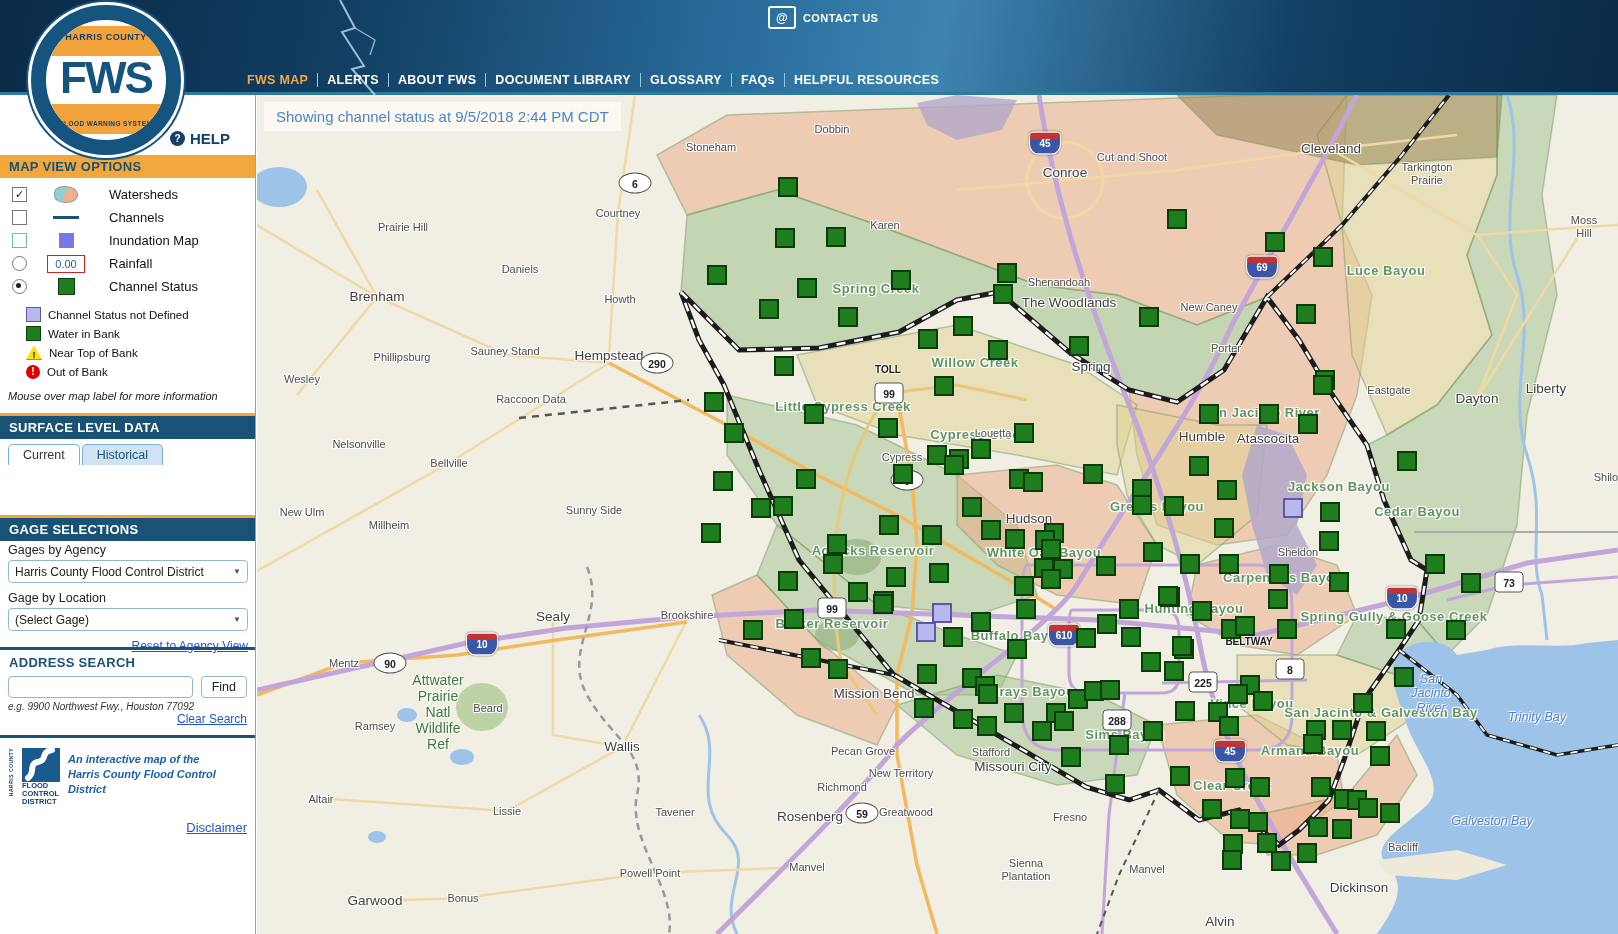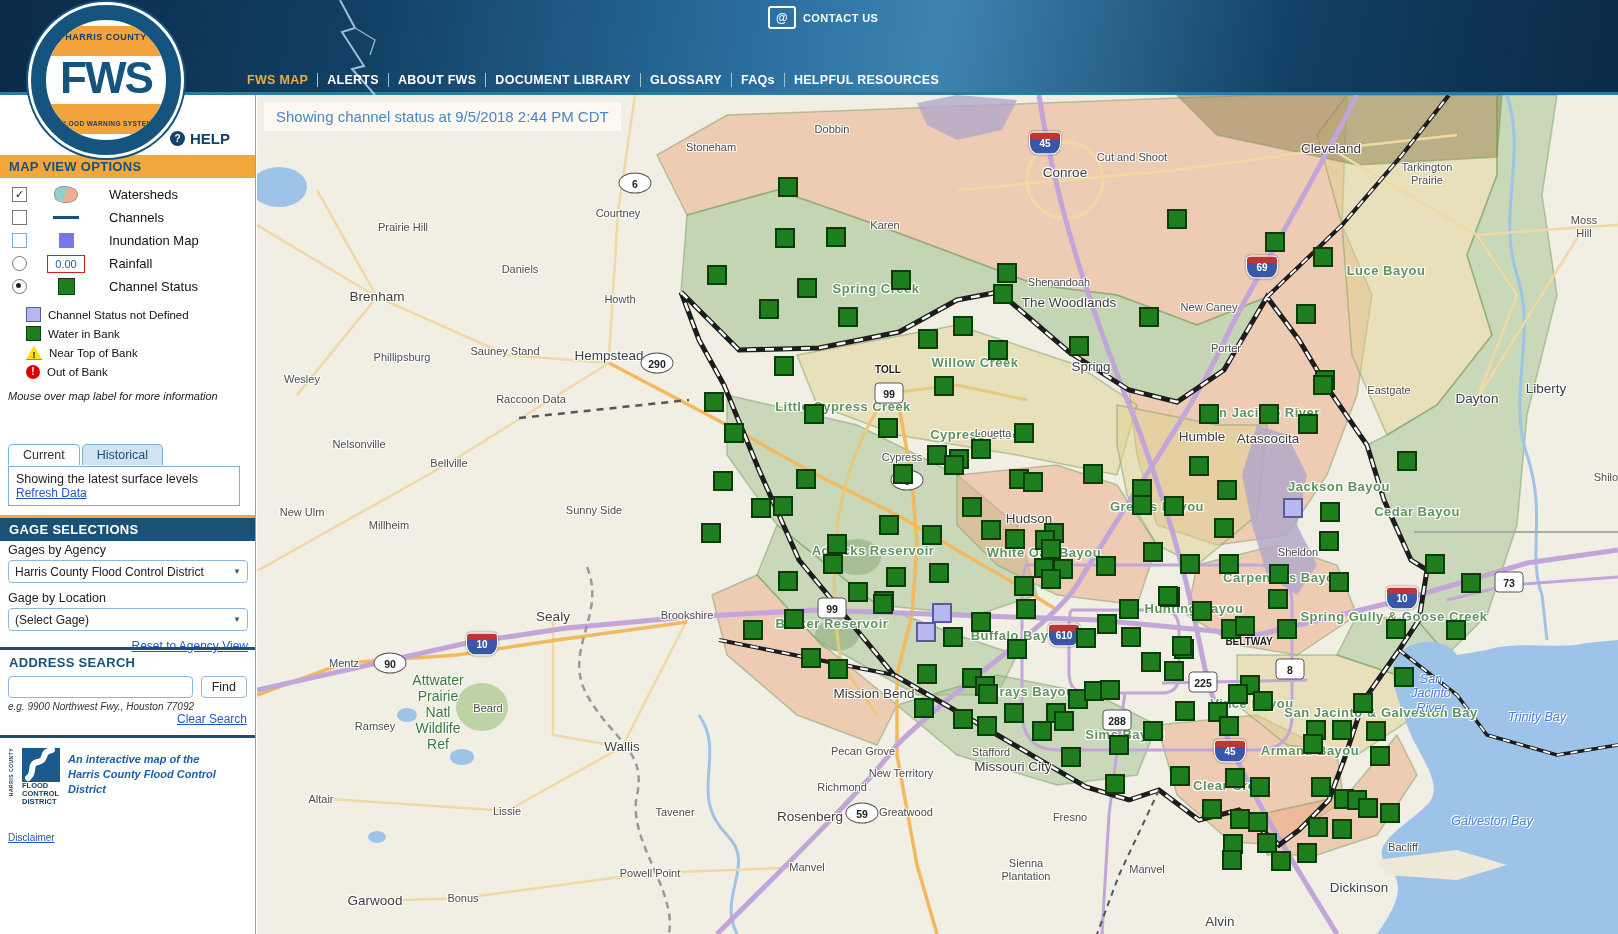--- a/index.html
+++ b/index.html
@@ -98,21 +98,21 @@
   .addr-hint{font-size:10px;font-style:italic;color:#333;padding:3px 0 0 8px;}
   .clear-link{display:block;text-align:right;padding-right:8px;}
   .foot{position:absolute;top:640px;left:0;right:0;border-top:3px solid #1a5276;padding:10px 8px 0 8px;}
   .hcfcd{display:flex;align-items:flex-start;gap:8px;}
   .hcfcd .vtxt{writing-mode:vertical-rl;transform:rotate(180deg);font-size:5px;font-weight:bold;
     color:#15406b;letter-spacing:.5px;}
   .hcfcd .sq{width:38px;height:34px;background:#1b5a8c;position:relative;flex:none;}
   .hcfcd .sq svg{position:absolute;inset:0;}
   .hcfcd .sqtxt{font-size:7.5px;font-weight:bold;color:#15406b;line-height:1.05;}
   .tagline{font-size:11px;font-weight:bold;font-style:italic;color:#1a5fa8;line-height:1.35;padding-top:4px;}
-  .disc{display:block;margin-top:26px;font-size:10px;}
+  .disc{display:block;margin-top:14px;font-size:13px;text-align:right;}
   
   .map{position:absolute;left:257px;top:95px;width:1361px;height:839px;overflow:hidden;
     background:#f1eee4;cursor:grab;}
   .map svg.base{position:absolute;left:0;top:0;}
   .status{position:absolute;left:7px;top:7px;background:rgba(253,249,243,.96);color:#4a86c8;
     font-size:15px;padding:6px 12px;z-index:9;}
   .lbl{position:absolute;transform:translate(-50%,-50%);white-space:pre-line;text-align:center;
     pointer-events:none;z-index:5;line-height:1.15;}
   .lbl.town{font-size:11px;color:#4c4c4c;text-shadow:0 0 2px #fff,1px 1px 0 #fff,-1px -1px 0 #fff,1px -1px 0 #fff,-1px 1px 0 #fff;}
   .lbl.city{font-size:13.5px;color:#3d3d3d;text-shadow:0 0 2px #fff,1px 1px 0 #fff,-1px -1px 0 #fff,1px -1px 0 #fff,-1px 1px 0 #fff;}
@@ -227,27 +227,24 @@
         </div>
         <div class="lbl-txt">Near Top of Bank</div>
       </div>
       <div class="legend-row">
         <div class="lg-red">!</div>
         <div class="lbl-txt">Out of Bank</div>
       </div>
     </div>
   <div class="note">Mouse over map label for more information</div>
 
+  <div class="secbar sld-bar">SURFACE LEVEL DATA</div>
   <div class="tabs">
     <span class="tab active">Current</span>
     <span class="tab inactive">Historical</span>
-  </div>
-  <div class="sld-box">
-    <div>Showing the latest surface levels</div>
-    <span class="link">Refresh Data</span>
   </div>
 
   <div class="secbar gage-bar">GAGE SELECTIONS</div>
   <div class="gage-wrap">
     <div class="fld-lab">Gages by Agency</div>
     <div class="select">
       <span>Harris County Flood Control District</span>
       <span class="arr">▼</span>
     </div>
     <div class="fld-lab">Gage by Location</div>

